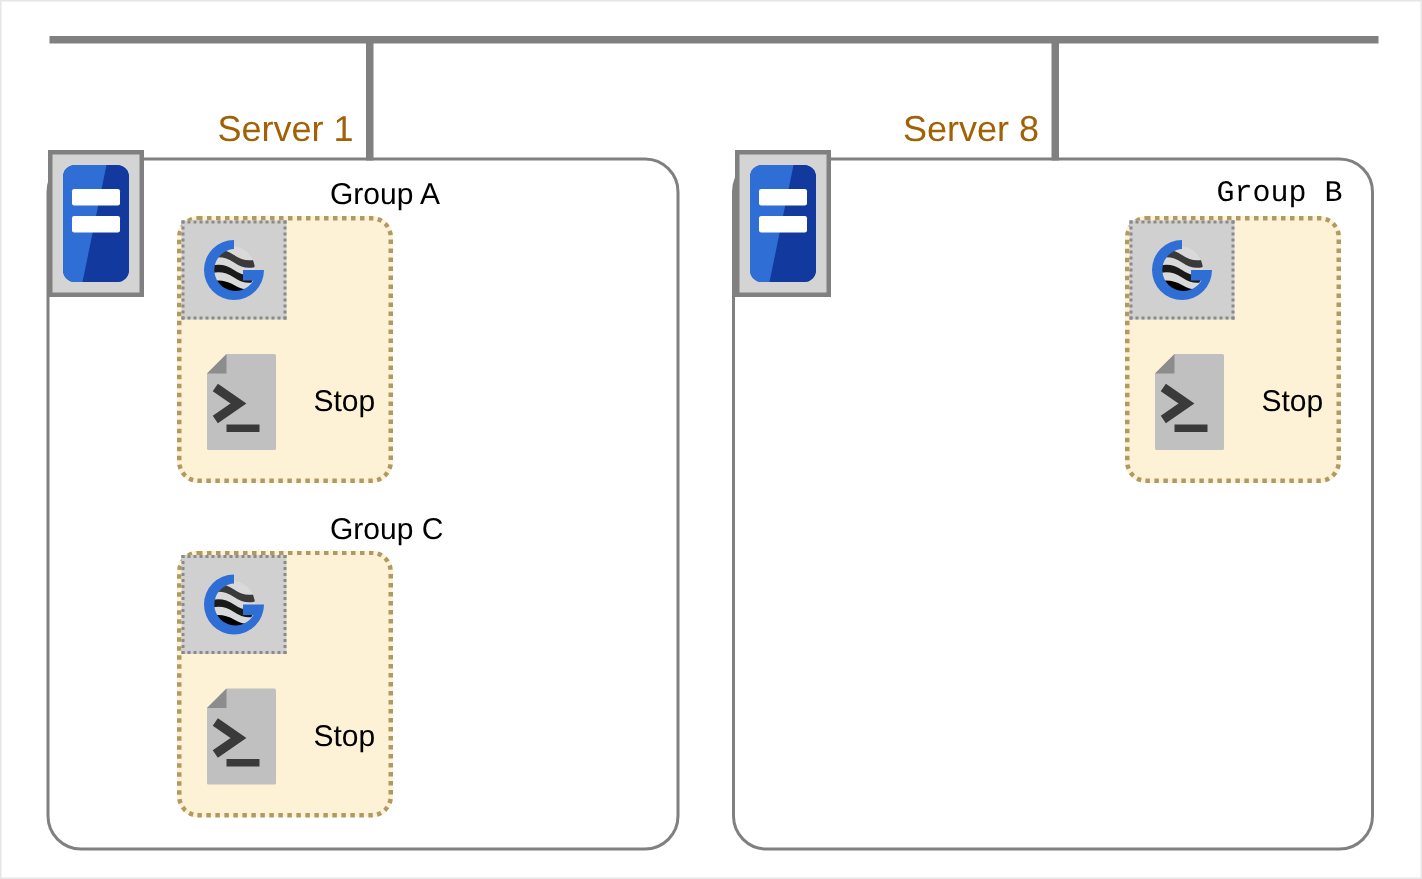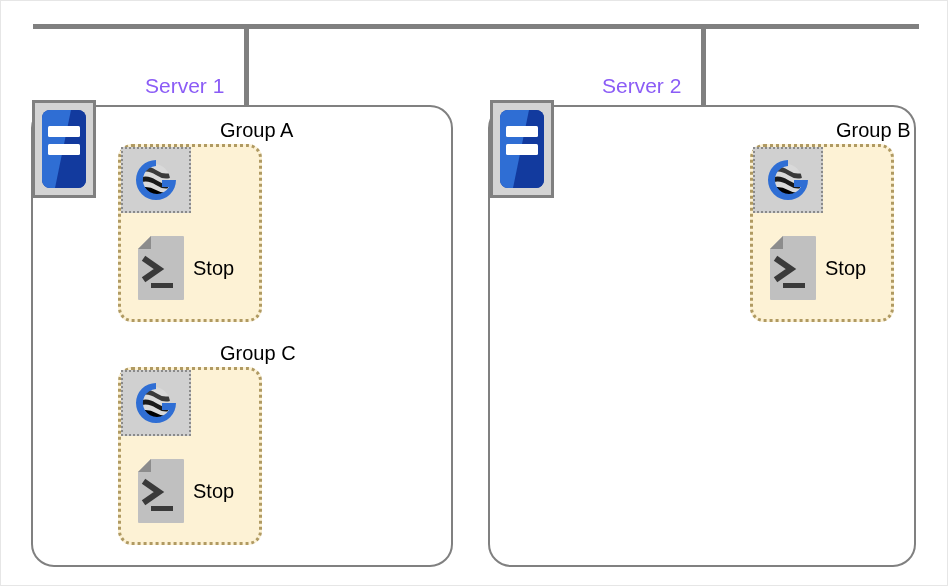--- a/index.html
+++ b/index.html
@@ -33,22 +33,22 @@
     position: absolute;
     width: 5px;
     background: #808080;
   }
   #drop-1 { left: 243px; top: 26px; height: 80px; }
   #drop-2 { left: 700px; top: 26px; height: 80px; }
 
   
   .server-label {
     position: absolute;
-    font-size: 21px;
-    color: #8b5cf6;
+    font-size: 24px;
+    color: #a16207;
     white-space: nowrap;
     line-height: 1;
   }
   #server-label-1 { left: 144px; top: 74px; }
   #server-label-2 { left: 601px; top: 74px; }
 
   
   .server-panel {
     position: absolute;
     border: 2.5px solid #808080;
@@ -112,41 +112,41 @@
     align-items: center;
     justify-content: center;
   }
   .app-glyph { width: 54px; height: 54px; display: block; }
 
   
   .script-row {
     position: absolute;
     display: flex;
     align-items: center;
-    gap: 8px;
+    gap: 24px;
   }
   .script-glyph { width: 48px; height: 66px; display: block; }
   .script-label {
     font-size: 20px;
     color: #000000;
     line-height: 1;
     white-space: nowrap;
   }
 </style>
 </head>
 <body>
 
 <div class="canvas">
 
   <div class="bus-line"></div>
   <div class="drop-line" id="drop-1"></div>
   <div class="drop-line" id="drop-2"></div>
 
   <div class="server-label" id="server-label-1">Server 1</div>
-  <div class="server-label" id="server-label-2">Server 2</div>
+  <div class="server-label" id="server-label-2">Server 8</div>
 
   <div class="server-panel" id="server-panel-1"></div>
 
   <div class="server-icon-box" id="server-icon-1">
     <svg class="server-icon-glyph" viewBox="0 0 46 80">
       <rect x="1" y="1" width="44" height="78" rx="8" ry="8" fill="#123a9e"></rect>
       <path d="M9 1 H37 A8 8 0 0 1 45 9 V71 A8 8 0 0 1 37 79 H14 Z" fill="#123a9e"></path>
       <path d="M9 1 H30 L14 79 H9 A8 8 0 0 1 1 71 V9 A8 8 0 0 1 9 1 Z" fill="#2f6ed4"></path>
       <rect x="7" y="17" width="32" height="11" rx="1.5" fill="#ffffff"></rect>
       <rect x="7" y="35" width="32" height="11" rx="1.5" fill="#ffffff"></rect>
@@ -218,21 +218,21 @@
   <div class="server-icon-box" id="server-icon-2">
     <svg class="server-icon-glyph" viewBox="0 0 46 80">
       <rect x="1" y="1" width="44" height="78" rx="8" ry="8" fill="#123a9e"></rect>
       <path d="M9 1 H37 A8 8 0 0 1 45 9 V71 A8 8 0 0 1 37 79 H14 Z" fill="#123a9e"></path>
       <path d="M9 1 H30 L14 79 H9 A8 8 0 0 1 1 71 V9 A8 8 0 0 1 9 1 Z" fill="#2f6ed4"></path>
       <rect x="7" y="17" width="32" height="11" rx="1.5" fill="#ffffff"></rect>
       <rect x="7" y="35" width="32" height="11" rx="1.5" fill="#ffffff"></rect>
     </svg>
   </div>
 
-  <div class="group-label" style="left:791px; top:119px;">Group B</div>
+  <div class="group-label" style="left:766px; top:119px;font-family:Liberation Mono, monospace;">Group B</div>
 
   <div class="group-box" style="left:749px; top:143px; width:144px; height:178px;">
 
     <div class="app-cell">
       <svg class="app-glyph" viewBox="0 0 54 54">
         <circle cx="25" cy="27" r="16" fill="#d9d9d9"></circle>
         <clipPath id="gclipB">
             <circle cx="25" cy="27" r="16"></circle>
           </clipPath>
         <g clip-path="url(#gclipB)">

